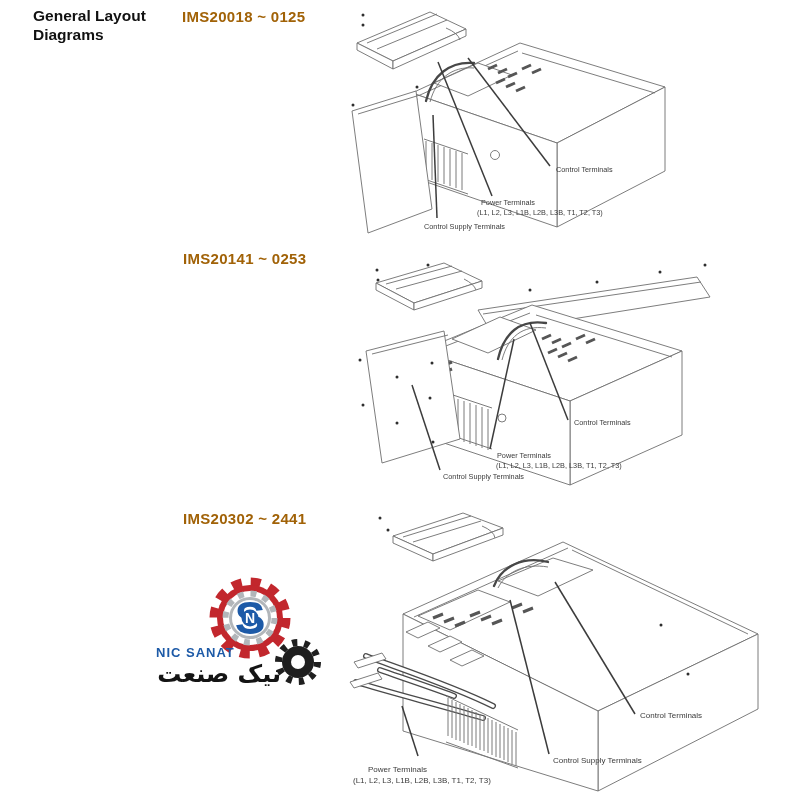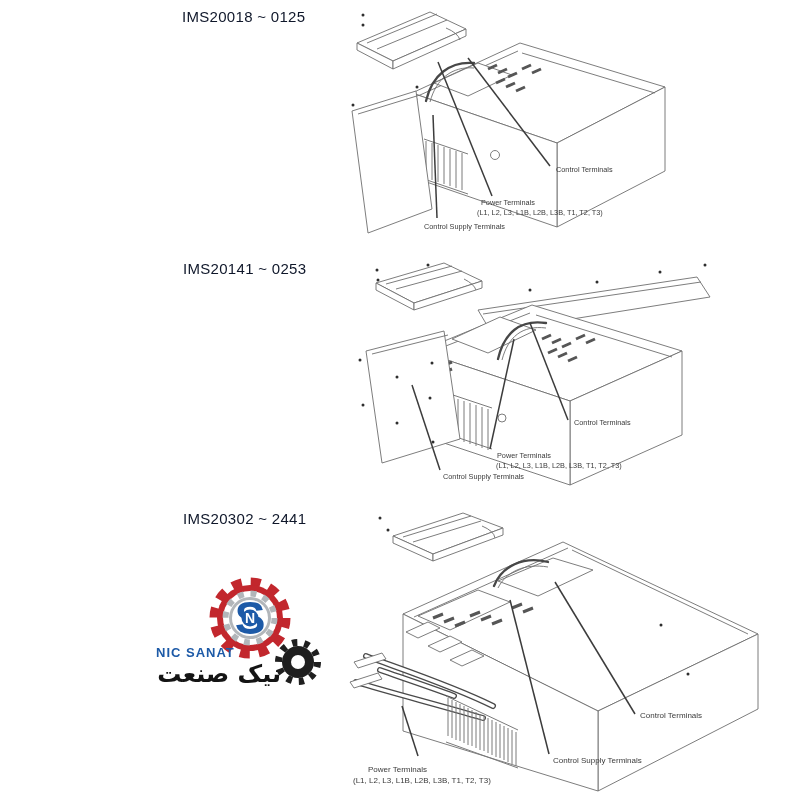--- a/index.html
+++ b/index.html
@@ -1,21 +1,21 @@
 <!DOCTYPE html>
 <html><head>
 <meta charset="utf-8">
 <style>
   html,body{margin:0;padding:0;background:#fff;}
   #page{position:relative;width:800px;height:797px;background:#ffffff;overflow:hidden;
         font-family:"Liberation Sans",sans-serif;}
   .pgtitle{position:absolute;left:33px;top:6px;font-size:15.5px;line-height:19px;
         font-weight:700;color:#111;white-space:pre;}
-  .model{position:absolute;font-size:15px;font-weight:400;color:#0f172a;letter-spacing:.3px;}
-  #m1{left:182px;top:8px;} #m2{left:183px;top:250px;margin-top:10px;} #m3{left:183px;top:510px;}
+  .model{position:absolute;font-size:15px;font-weight:700;color:#a16207;letter-spacing:.3px;}
+  #m1{left:182px;top:8px;} #m2{left:183px;top:250px;} #m3{left:183px;top:510px;}
   svg{position:absolute;overflow:visible;}
   #d1{left:350px;top:3px;} #d2{left:352px;top:253px;} #d3{left:348px;top:506px;}
   #logo{left:148px;top:576px;}
   .f{fill:#fff;stroke:#6e6e6e;stroke-width:.9;stroke-linejoin:round;}
   .s{fill:none;stroke:#6e6e6e;stroke-width:.9;stroke-linejoin:round;}
   .fin{stroke:#7a7a7a;stroke-width:1;fill:none;}
   .ld{stroke:#3c3c3c;stroke-width:1.5;fill:none;}
   .bk{stroke:#565656;stroke-width:3;fill:none;}
   .hd{stroke:#474747;stroke-width:2.3;fill:none;stroke-linecap:round;}
   .hd2{stroke:#6e6e6e;stroke-width:.9;fill:none;}
@@ -25,20 +25,22 @@
   .tubo{stroke:#4a4a4a;stroke-width:6;fill:none;stroke-linecap:round;}
   .tubi{stroke:#fff;stroke-width:3.4;fill:none;stroke-linecap:round;}
   .brand-en{font-size:13px;font-weight:700;letter-spacing:1px;font-family:"Liberation Sans",sans-serif;}
   .brand-fa{font-size:24px;font-weight:700;font-family:"DejaVu Sans",sans-serif;}
 </style>
 </head>
 <body>
 
 <div id="page">
 
+  <div class="pgtitle">General Layout
+Diagrams</div>
   <div class="model" id="m1">IMS20018 ~ 0125</div>
   <div class="model" id="m2">IMS20141 ~ 0253</div>
   <div class="model" id="m3">IMS20302 ~ 2441</div>
 
   <svg id="d1" width="320" height="232" viewBox="0 0 320 232">
     <g>
       <polygon class="f" points="7,40 80,9 116,26 43,58"></polygon>
       <polygon class="f" points="7,40 7,47 43,66 43,58"></polygon>
       <polygon class="f" points="43,58 116,26 116,33 43,66"></polygon>
       <line class="s" x1="17" y1="40" x2="87" y2="11"></line>

